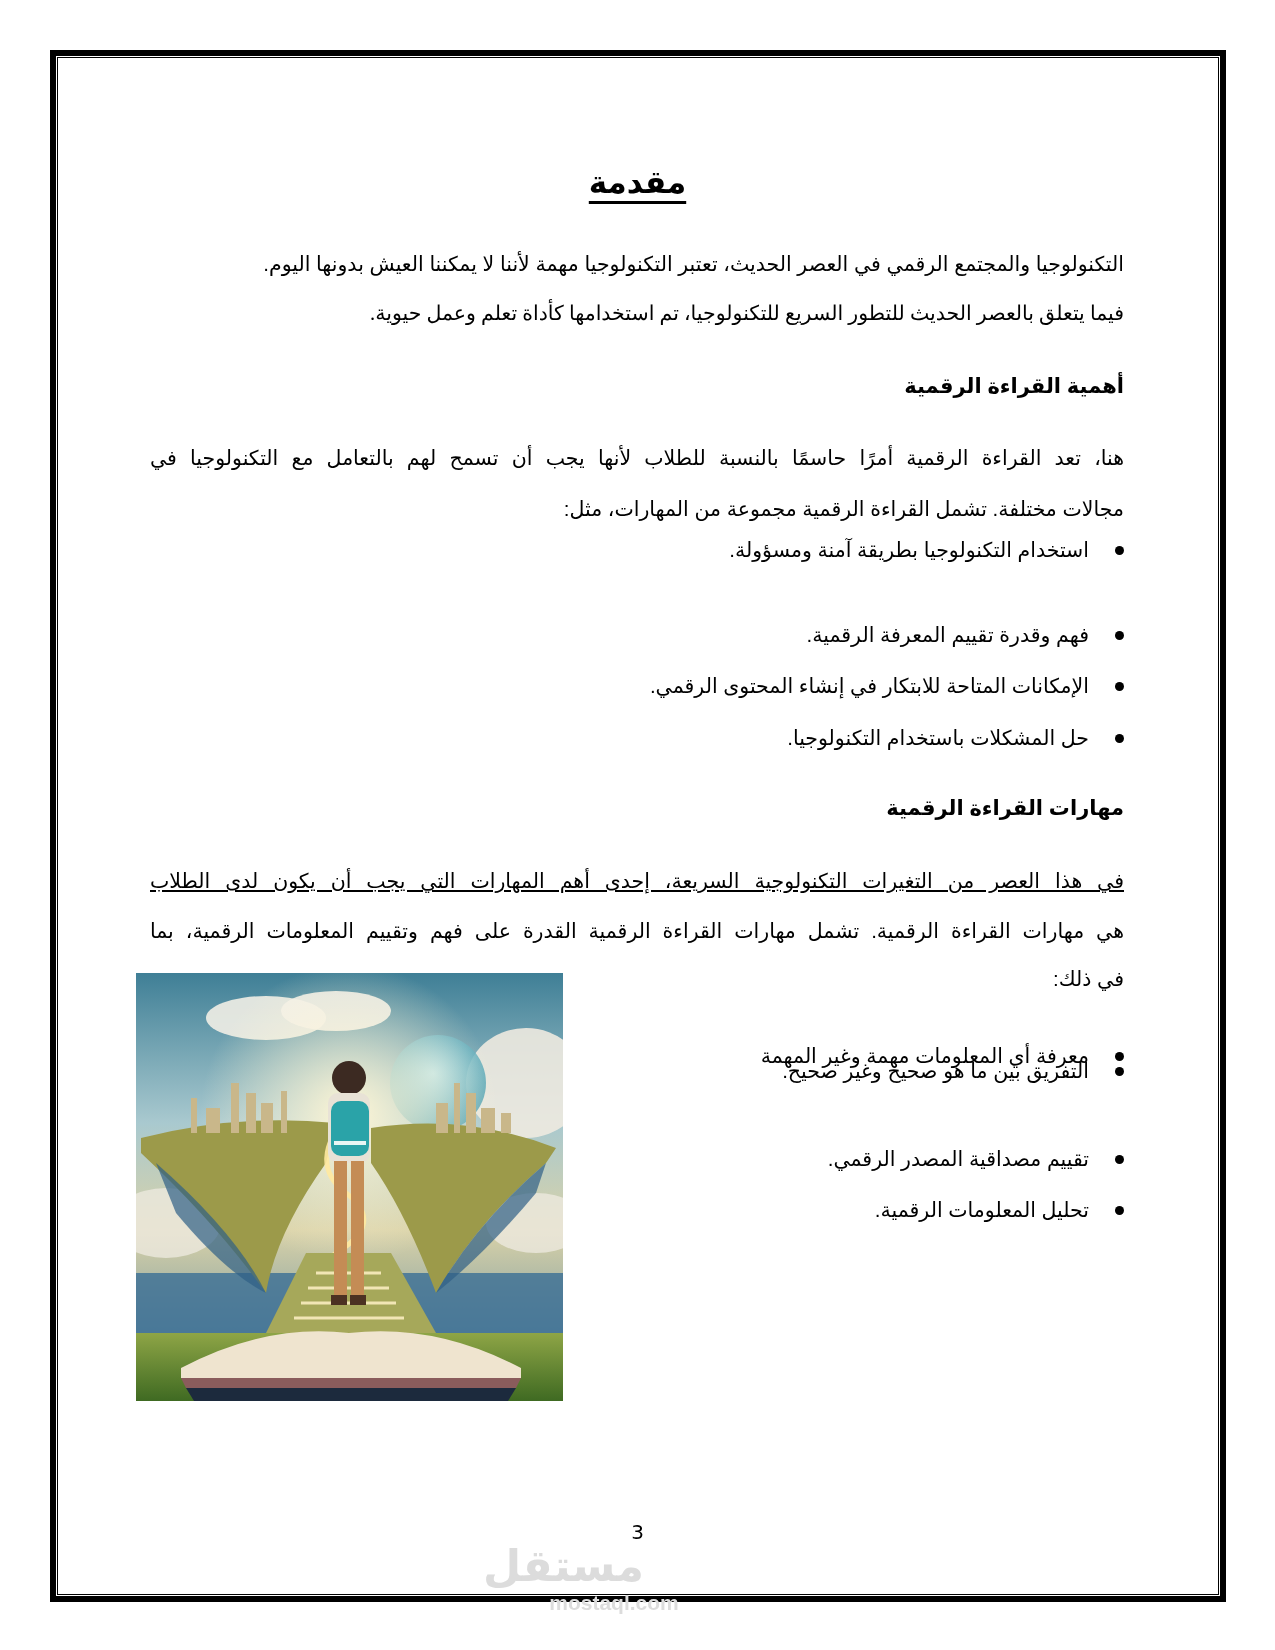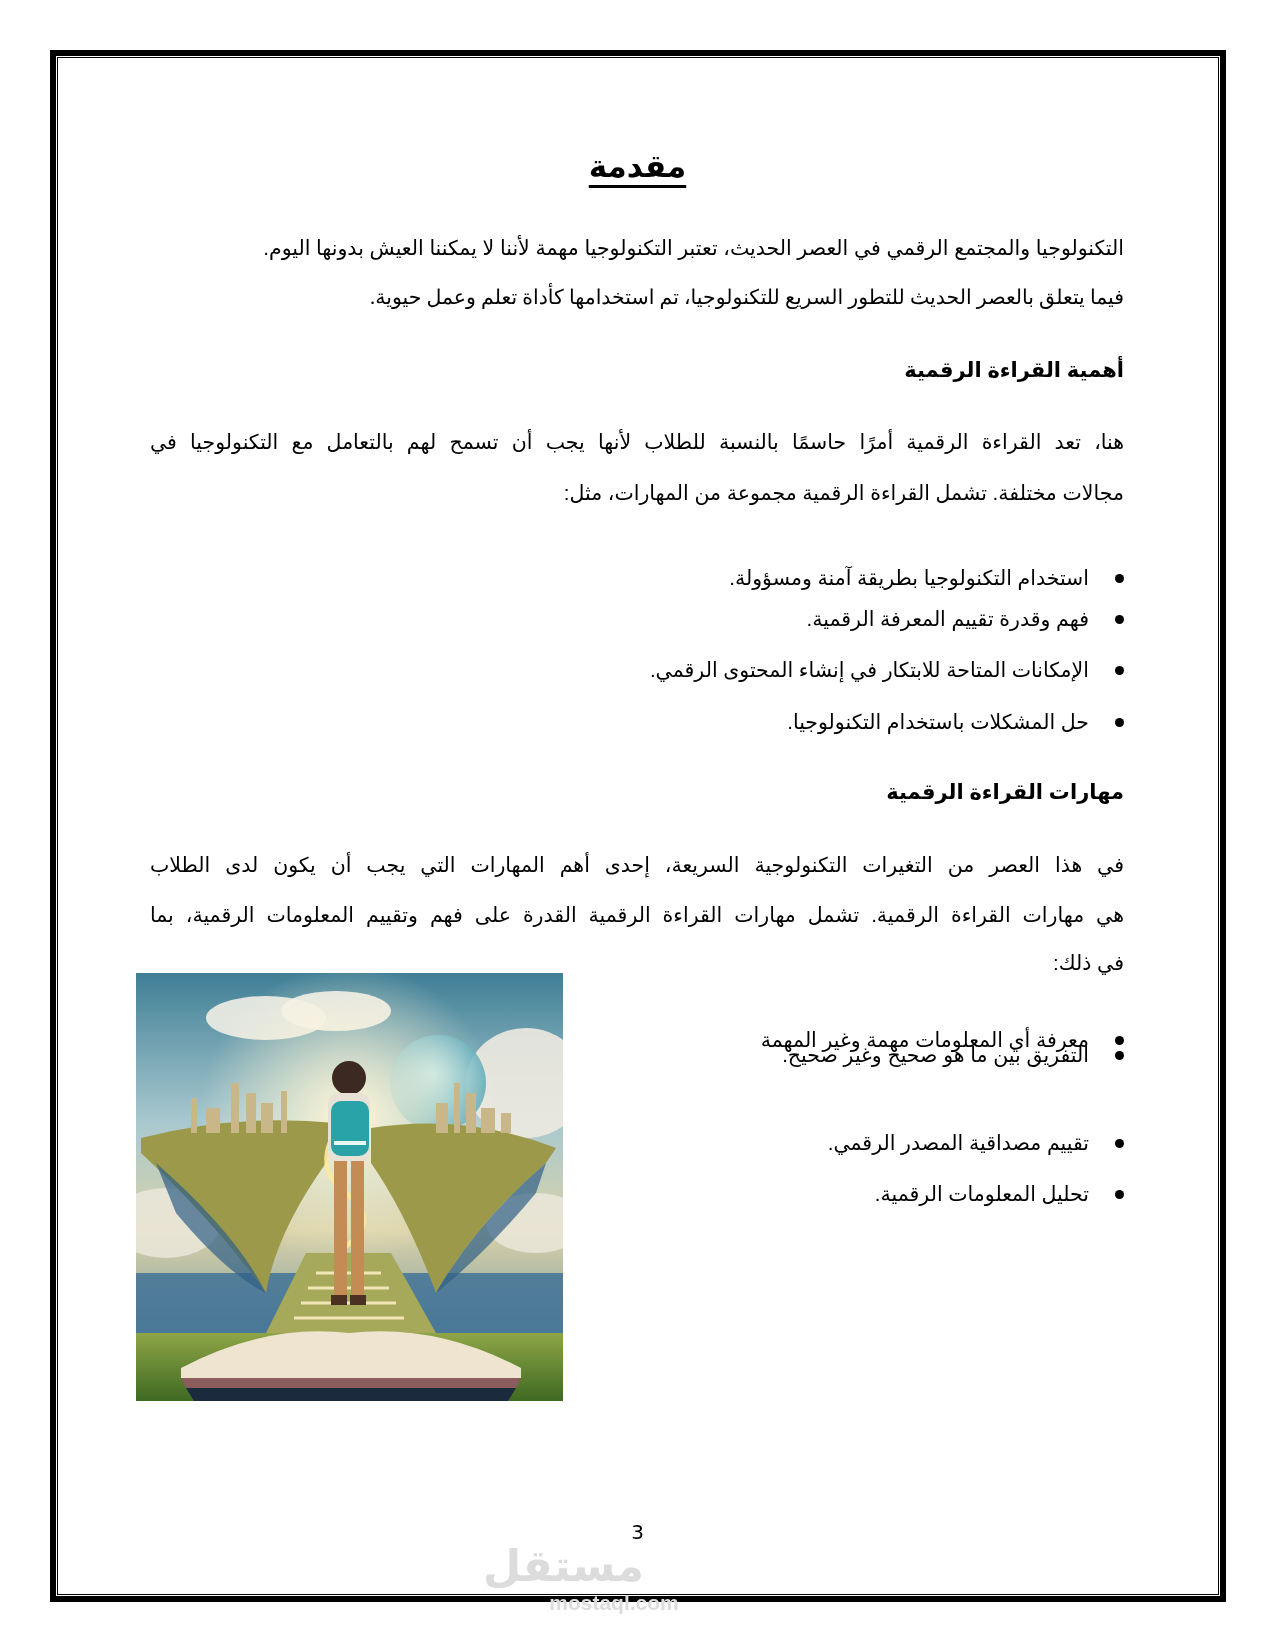--- a/index.html
+++ b/index.html
@@ -2,21 +2,21 @@
 <html><head>
 <meta charset="utf-8">
 <style>
   html, body { margin: 0; padding: 0; background: #ffffff; }
   body { width: 1275px; height: 1650px; position: relative; overflow: hidden;
          font-family: "Liberation Sans", "DejaVu Sans", sans-serif; color: #000; }
   .frame-outer { position: absolute; left: 50px; top: 50px; width: 1176px; height: 1552px;
                  border: 6px solid #000; box-sizing: border-box; }
   .frame-inner { position: absolute; left: 57px; top: 57px; width: 1162px; height: 1538px;
                  border: 1.5px solid #000; box-sizing: border-box; }
-  .rtl { direction: rtl; unicode-bidi: embed; }
+  .rtl { direction: rtl; unicode-bidi: embed; margin-top: 16px; }
   .title { position: absolute; left: 0; width: 1275px; top: 148px; text-align: center;
            font-size: 31px; font-weight: bold; }
   .title span { text-decoration: underline; text-decoration-thickness: 3px; text-underline-offset: 8px; }
   .heading { position: absolute; right: 151px; font-size: 21px; font-weight: bold; }
   .heading span { text-decoration-thickness: 2.5px; text-underline-offset: 5px; }
   .para-line { position: absolute; font-size: 20.5px; white-space: nowrap; }
   .justify { left: 150px; width: 974px; text-align: justify; text-align-last: justify; }
   .right { right: 151px; text-align: right; }
   .bullet-item { position: absolute; right: 151px; font-size: 20.5px; white-space: nowrap; display: flex;
                  flex-direction: row; align-items: center; }
@@ -42,41 +42,41 @@
 
 <div class="para-line right rtl" style="top:236px;">التكنولوجيا والمجتمع الرقمي في العصر الحديث، تعتبر التكنولوجيا مهمة لأننا لا يمكننا العيش بدونها اليوم.</div>
 <div class="para-line right rtl" style="top:285px;font-family:Liberation Serif, serif;">فيما يتعلق بالعصر الحديث للتطور السريع للتكنولوجيا، تم استخدامها كأداة تعلم وعمل حيوية.</div>
 
 <div class="heading rtl" style="top:358px;">
   <span>أهمية القراءة الرقمية</span>
 </div>
 <div class="para-line justify rtl" style="top:430px;">هنا، تعد القراءة الرقمية أمرًا حاسمًا بالنسبة للطلاب لأنها يجب أن تسمح لهم بالتعامل مع التكنولوجيا في</div>
 <div class="para-line right rtl" style="top:481px;">مجالات مختلفة. تشمل القراءة الرقمية مجموعة من المهارات، مثل:</div>
 
-<div class="bullet-item rtl" style="top:566px;">
+<div class="bullet-item rtl" style="top:522px;">
   <span class="bullet-dot"></span>
   <span>استخدام التكنولوجيا بطريقة آمنة ومسؤولة.</span>
 </div>
 <div class="bullet-item rtl" style="top:607px;">
   <span class="bullet-dot"></span>
   <span>فهم وقدرة تقييم المعرفة الرقمية.</span>
 </div>
 <div class="bullet-item rtl" style="top:658px;">
   <span class="bullet-dot"></span>
   <span>الإمكانات المتاحة للابتكار في إنشاء المحتوى الرقمي.</span>
 </div>
 <div class="bullet-item rtl" style="top:710px;">
   <span class="bullet-dot"></span>
   <span>حل المشكلات باستخدام التكنولوجيا.</span>
 </div>
 
 <div class="heading rtl" style="top:780px;">
   <span>مهارات القراءة الرقمية</span>
 </div>
-<div class="para-line justify rtl" style="top:853px;">في هذا العصر من التغيرات التكنولوجية السريعة، إحدى أهم المهارات التي يجب أن يكون لدى الطلاب</div>
+<div class="para-line justify rtl" style="top:853px;text-decoration:underline;">في هذا العصر من التغيرات التكنولوجية السريعة، إحدى أهم المهارات التي يجب أن يكون لدى الطلاب</div>
 <div class="para-line justify rtl" style="top:903px;">هي مهارات القراءة الرقمية. تشمل مهارات القراءة الرقمية القدرة على فهم وتقييم المعلومات الرقمية، بما</div>
 <div class="para-line right rtl" style="top:951px;">في ذلك:</div>
 
 <div class="bullet-item rtl" style="top:1028px;text-align:center;">
   <span class="bullet-dot"></span>
   <span>معرفة أي المعلومات مهمة وغير المهمة</span>
 </div>
 <div class="bullet-item rtl" style="top:1043px;">
   <span class="bullet-dot"></span>
   <span>التفريق بين ما هو صحيح وغير صحيح.</span>

